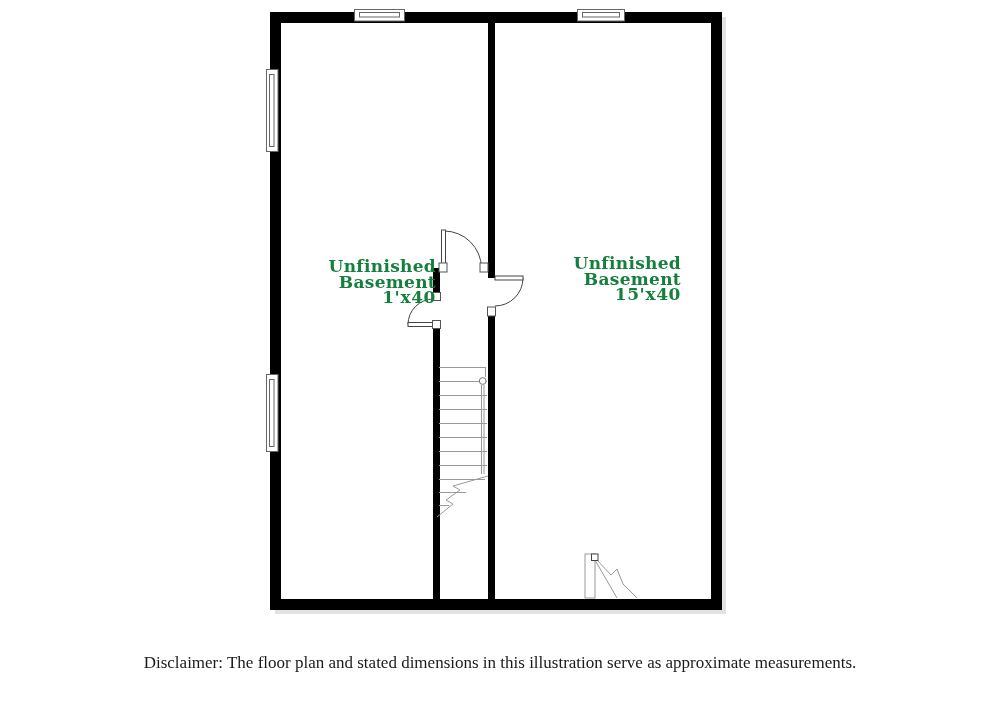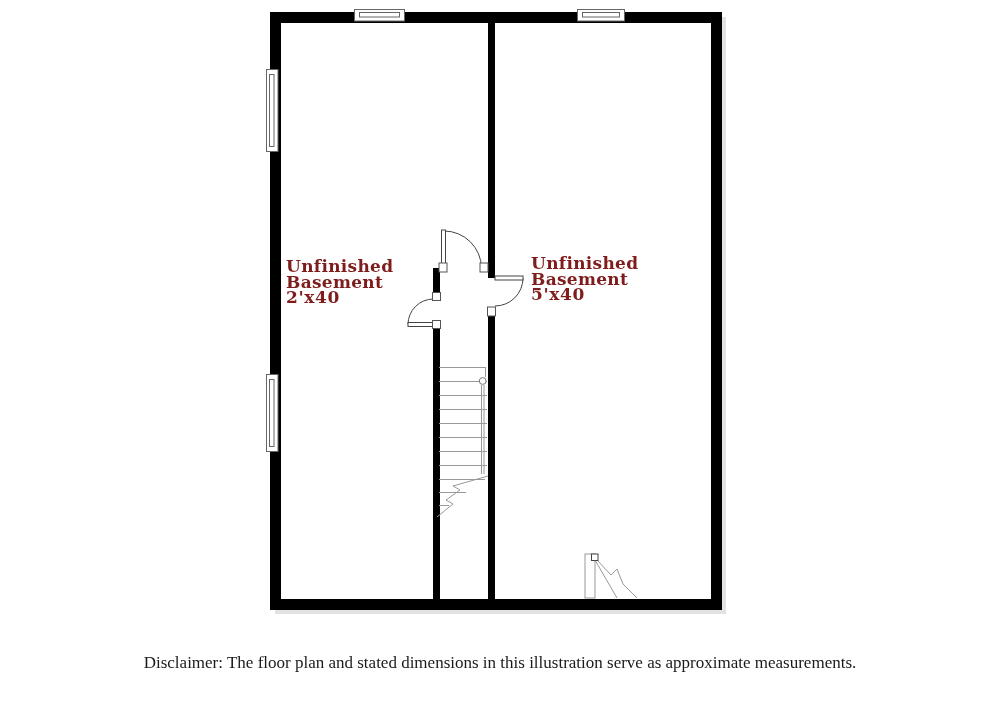--- a/index.html
+++ b/index.html
@@ -3,21 +3,21 @@
 <meta charset="utf-8">
 <style>
   html,body{margin:0;padding:0;}
   body{
     width:1000px;height:727px;background:#ffffff;position:relative;
     font-family:"DejaVu Serif","Liberation Serif",serif;
     overflow:hidden;
   }
   #plan-svg{position:absolute;left:0;top:0;}
   .room-label{
-    position:absolute;text-align:left;color:#7f1d1d;
+    position:absolute;text-align:right;color:#15803d;
     font-family:"DejaVu Serif","Liberation Serif",serif;
     font-weight:bold;font-size:17px;line-height:15.5px;letter-spacing:.3px;
   }
   .room-label .dims{letter-spacing:.6px;}
   #room1-label{left:286px;top:259px;width:150px;}
   #room2-label{left:531px;top:256px;width:150px;}
   .disclaimer{
     position:absolute;left:0;top:652px;width:1000px;text-align:center;
     color:#1a1a1a;font-size:17px;line-height:22px;
     font-family:"Liberation Serif","DejaVu Serif",serif;
@@ -113,24 +113,24 @@
     <rect x="585" y="554" width="10" height="44" fill="#ffffff"></rect>
     <line x1="595" y1="560" x2="617" y2="598"></line>
     <polyline points="597,560 611,575 617,569 623,584 637,598"></polyline>
     <rect x="591.5" y="554" width="6.5" height="6.5" fill="#ffffff" stroke="#444444"></rect>
   </g>
 </svg>
 
 <div class="room-label" id="room1-label">
   <div>Unfinished</div>
   <div>Basement</div>
-  <div class="dims">2'x40</div>
+  <div class="dims">1'x40</div>
 </div>
 
 <div class="room-label" id="room2-label">
   <div>Unfinished</div>
   <div>Basement</div>
-  <div class="dims">5'x40</div>
+  <div class="dims">15'x40</div>
 </div>
 
 <div class="disclaimer">
   <div>Disclaimer: The floor plan and stated dimensions in this illustration serve as approximate measurements.</div>
 </div>
 
 </body></html>

